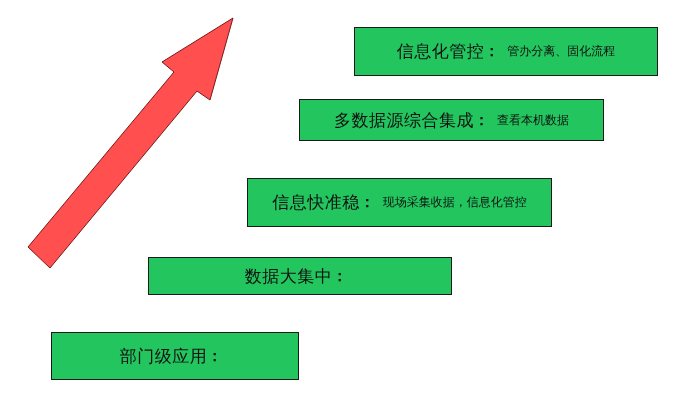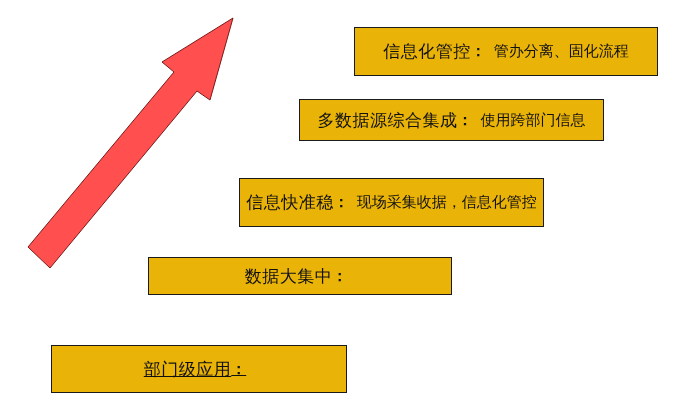--- a/index.html
+++ b/index.html
@@ -7,58 +7,58 @@
       width: 679px; height: 400px;
       background: #ffffff;
       position: relative;
       overflow: hidden;
       font-family: "DejaVu Sans", sans-serif;
     }
     .arrow-svg { position: absolute; left: 0; top: 0; }
     .stage-box {
       position: absolute;
       box-sizing: border-box;
-      background: #eab308;
+      background: #22c55e;
       border: 1px solid #1a1a1a;
       display: flex;
       align-items: center;
       justify-content: center;
       white-space: nowrap;
       color: #111;
     }
     .stage-title { font-size: 17px; letter-spacing: 0.5px; }
     .stage-colon { font-size: 15px; font-weight: bold; margin-right: 8px; }
-    .stage-desc { font-size: 15px; text-align: right; }
+    .stage-desc { font-size: 12px; text-align: right; }
   </style>
 </head>
 <body>
 
 <svg class="arrow-svg" width="679" height="400">
   <polygon points="233,18 210,100 197,91 50,268 28,247 174,72 162,62" fill="#ff4f4f" stroke="#7a1a1a" stroke-width="1"></polygon>
 </svg>
 
 <div class="stage-box" style="left:354px; top:27px; width:304px; height:49px;">
   <span class="stage-title">信息化管控</span>
   <span class="stage-colon">：</span>
   <span class="stage-desc">管办分离、固化流程</span>
 </div>
 
 <div class="stage-box" style="left:299px; top:99px; width:305px; height:42px;">
   <span class="stage-title">多数据源综合集成</span>
   <span class="stage-colon">：</span>
-  <span class="stage-desc">使用跨部门信息</span>
+  <span class="stage-desc">查看本机数据</span>
 </div>
 
-<div class="stage-box" style="left:239px; top:178px; width:305px; height:49px;">
+<div class="stage-box" style="left:247px; top:178px; width:305px; height:49px;">
   <span class="stage-title">信息快准稳</span>
   <span class="stage-colon">：</span>
   <span class="stage-desc">现场采集收据，信息化管控</span>
 </div>
 
 <div class="stage-box" style="left:148px; top:257px; width:304px; height:38px;">
   <span class="stage-title">数据大集中</span>
   <span class="stage-colon">：</span>
 </div>
 
-<div class="stage-box" style="left:51px; top:345px; width:296px; height:48px;text-decoration:underline;">
+<div class="stage-box" style="left:51px; top:332px; width:248px; height:48px;">
   <span class="stage-title">部门级应用</span>
   <span class="stage-colon">：</span>
 </div>
 
 </body></html>

